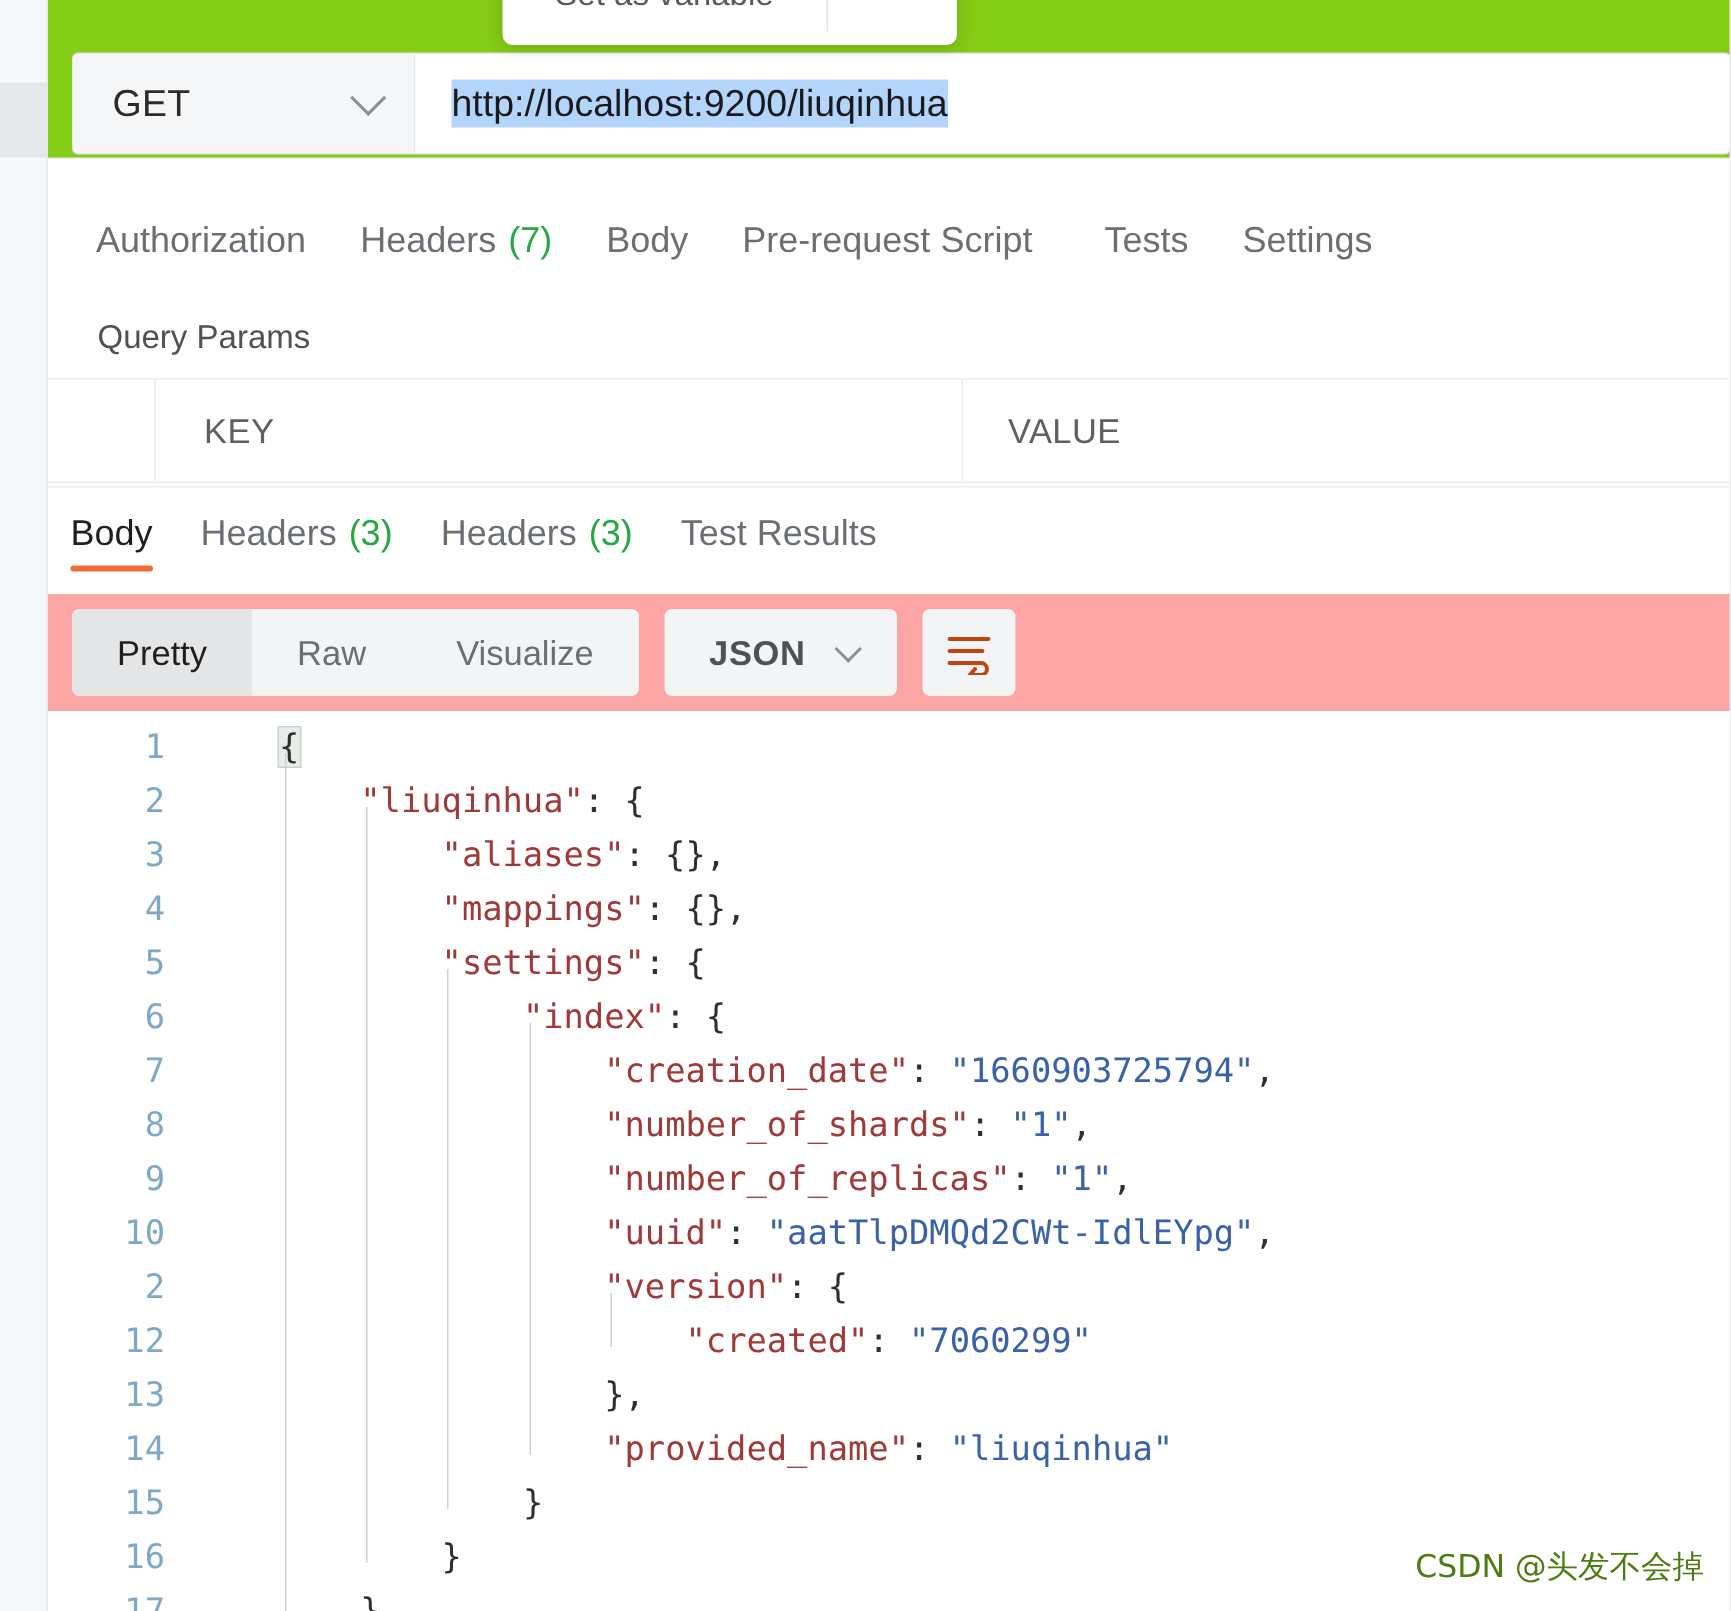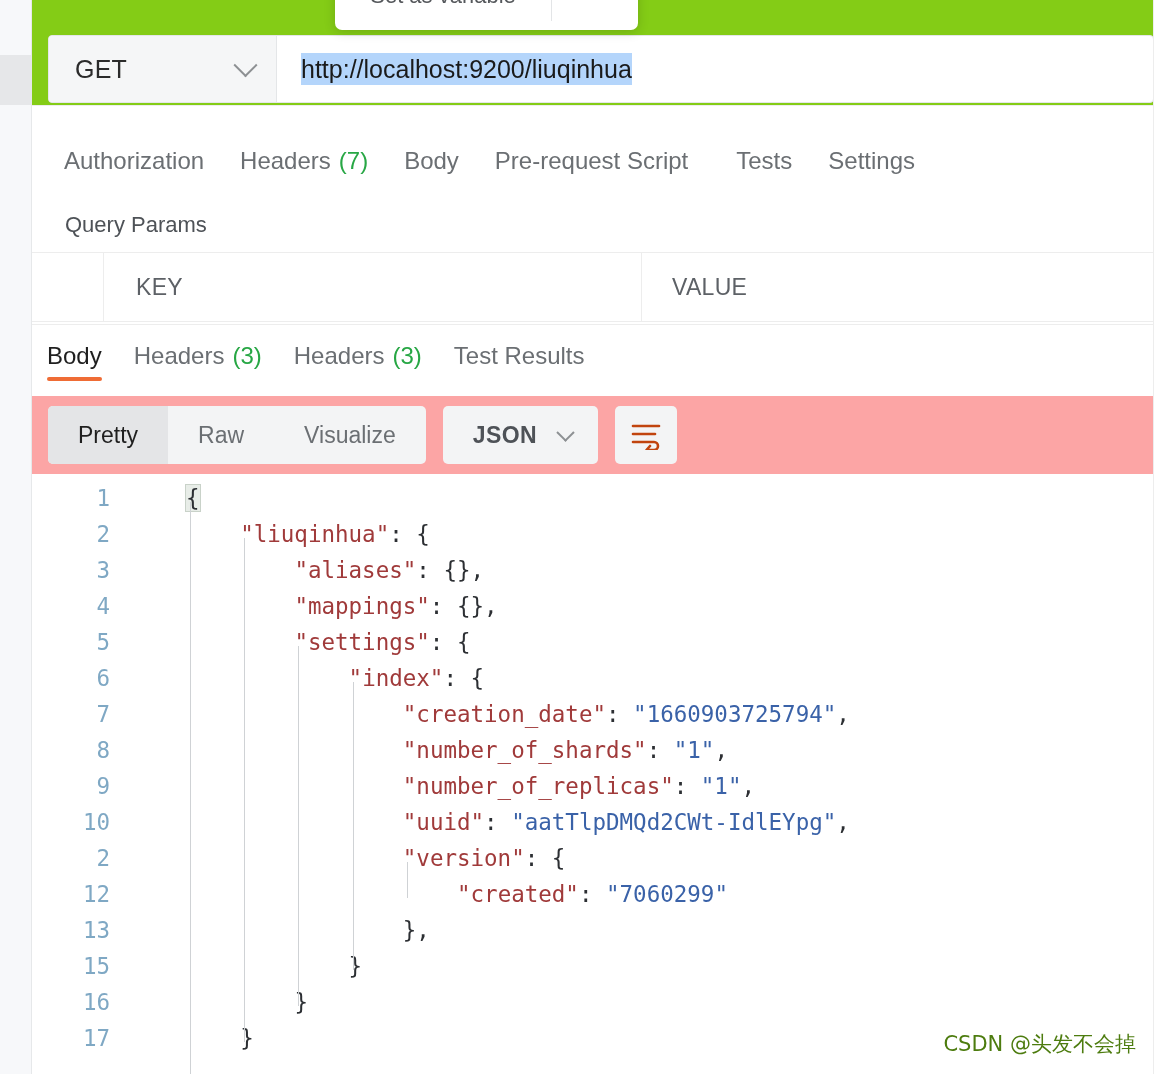--- a/index.html
+++ b/index.html
@@ -494,20 +494,24 @@
       </div>
       <div class="code-line">
         <span class="ln">12</span>
         <span class="code-text" style="margin-left: 331px;"><span class="k">"created"</span><span class="p">: </span><span class="s">"7060299"</span></span>
       </div>
       <div class="code-line">
         <span class="ln">13</span>
         <span class="code-text" style="margin-left: 276.8px;"><span class="p">},</span></span>
       </div>
       <div class="code-line">
+        <span class="ln">14</span>
+        <span class="code-text" style="margin-left: 276.8px;"><span class="k">"provided_name"</span><span class="p">: </span><span class="s">"liuqinhua"</span></span>
+      </div>
+      <div class="code-line">
         <span class="ln">15</span>
         <span class="code-text" style="margin-left: 222.6px;"><span class="p">}</span></span>
       </div>
       <div class="code-line">
         <span class="ln">16</span>
         <span class="code-text" style="margin-left: 168.4px;"><span class="p">}</span></span>
       </div>
       <div class="code-line">
         <span class="ln">17</span>
         <span class="code-text" style="margin-left: 114.2px;"><span class="p">}</span></span>

